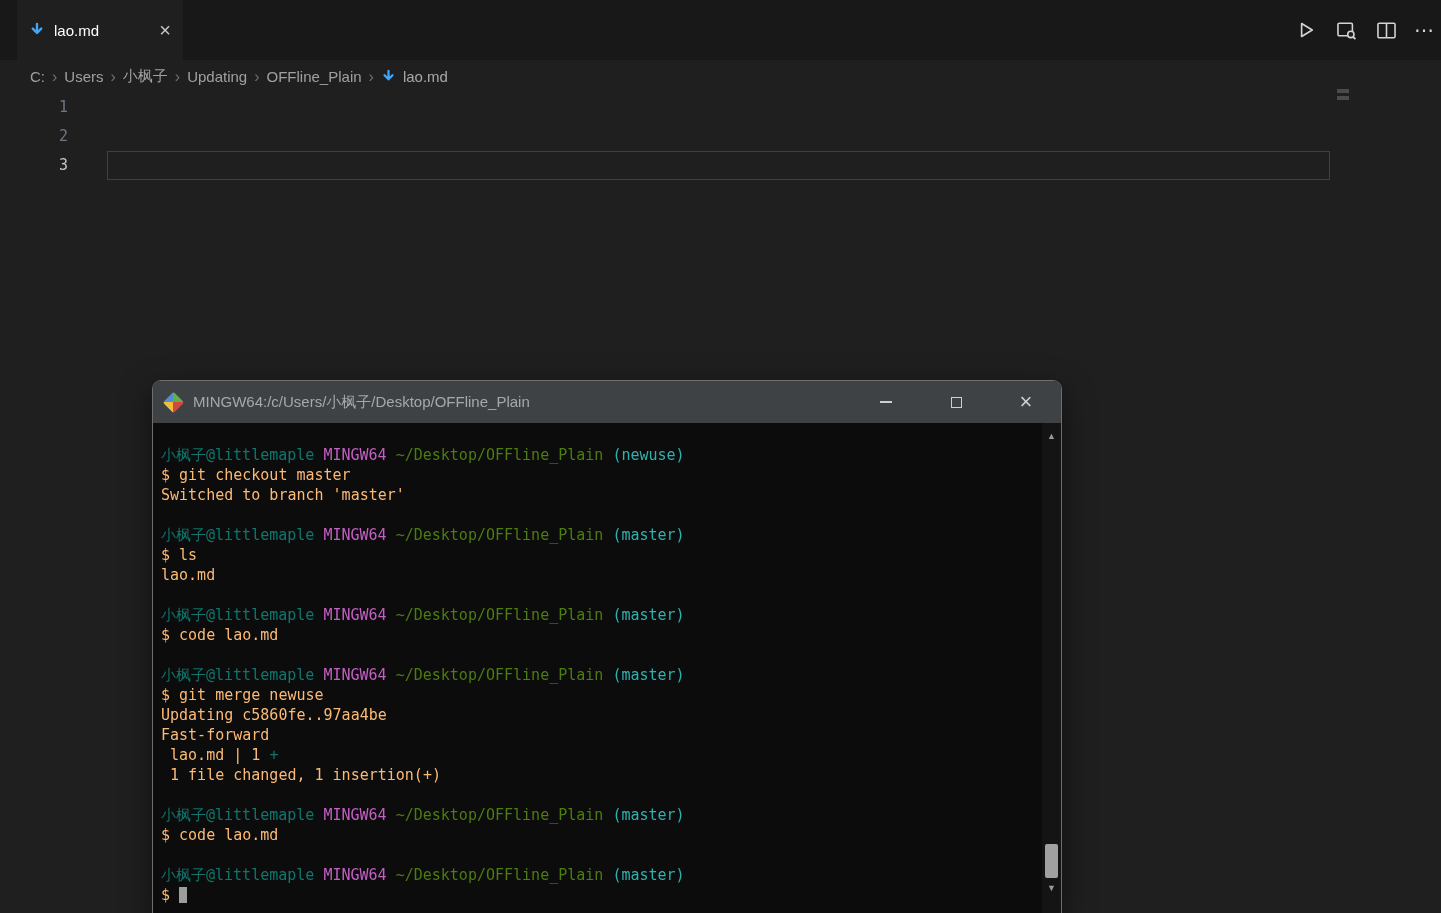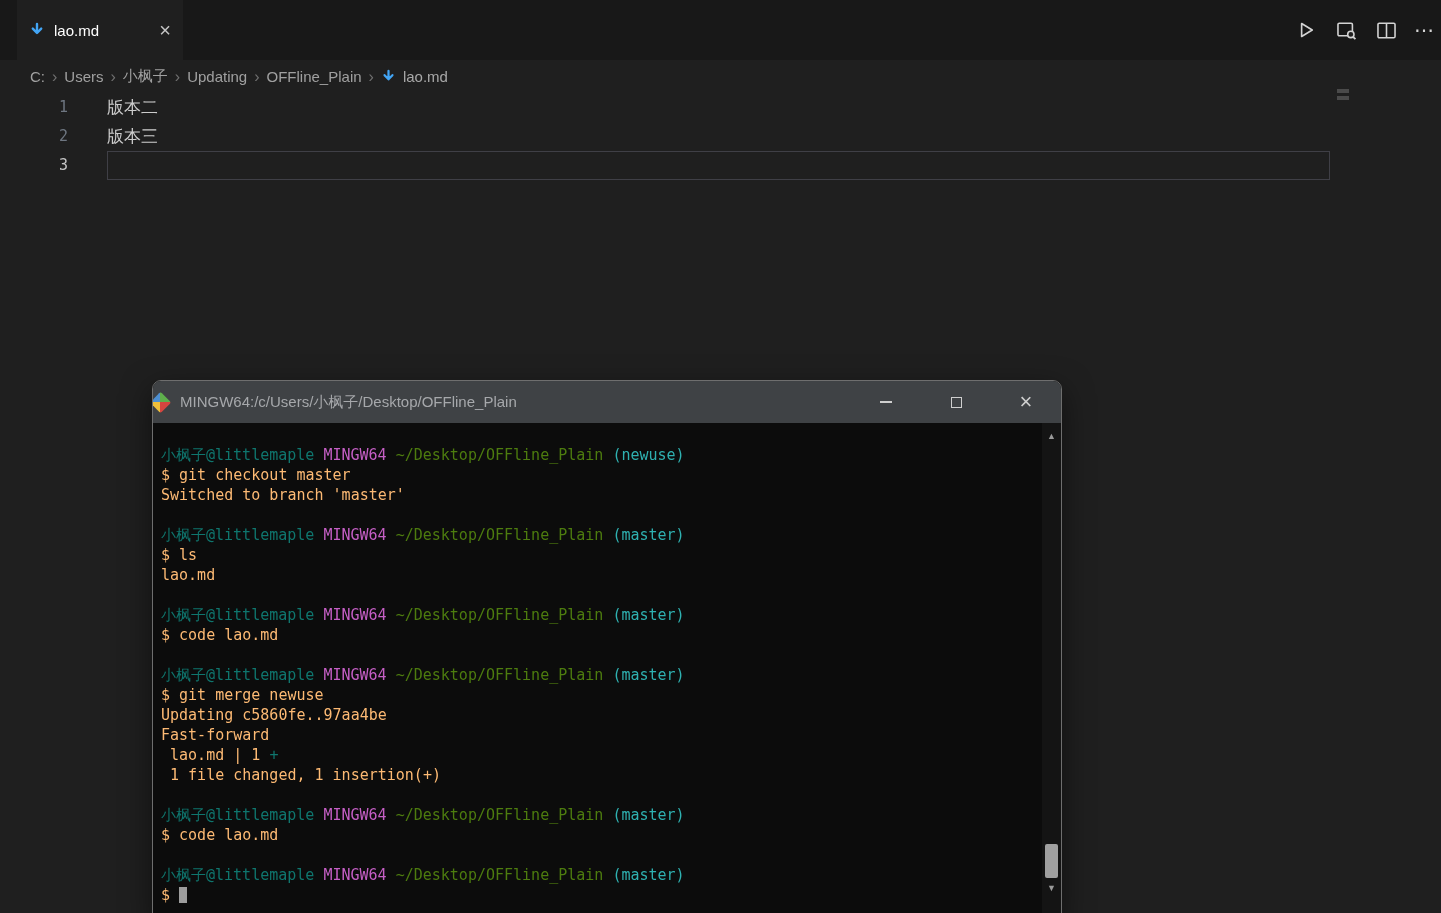--- a/index.html
+++ b/index.html
@@ -32,21 +32,21 @@
              font:17px/28px "DejaVu Sans Mono","Liberation Mono",monospace;color:#cccccc;white-space:pre;}
   .code-row.active .code-text{border:1px solid #3f3f46;}
   .minimap{position:absolute;top:-4px;right:0;width:110px;height:120px;}
   .mm-mark{position:absolute;left:6px;width:12px;height:4px;background:#4a4a4a;}
 
   
   .terminal-window{position:absolute;left:152px;top:380px;width:908px;height:540px;
                    border:1px solid #6e6e6e;border-radius:9px;overflow:hidden;background:#0c0c0c;
                    box-shadow:0 10px 30px rgba(0,0,0,.5);z-index:10;}
   .term-titlebar{position:absolute;top:0;left:0;right:0;height:42px;background:#3f4245;
-                 display:flex;align-items:center;box-sizing:border-box;}
+                 display:flex;align-items:center;padding-left:13px;box-sizing:border-box;}
   .mingw-icon{width:15px;height:15px;transform:rotate(45deg);border-radius:2px;flex:0 0 auto;
               background:conic-gradient(from -45deg,#5fb04c 0 25%,#d6463f 0 50%,#f0bf3a 0 75%,#4d8fd1 0);}
   .term-title{margin-left:12px;font-size:15px;color:#a6a8ab;white-space:nowrap;overflow:hidden;}
   .term-controls{margin-left:auto;display:flex;height:100%;}
   .ctrl{width:70px;height:100%;display:flex;align-items:center;justify-content:center;cursor:pointer;color:#cfcfcf;}
   .ctrl-dash{width:12px;height:2px;background:#cfcfcf;}
   .ctrl-box{width:11px;height:11px;border:1.4px solid #cfcfcf;box-sizing:border-box;}
   .ctrl-x{font-size:22px;line-height:1;}
 
   .term-body{position:absolute;top:42px;left:0;right:0;bottom:0;background:#0c0c0c;cursor:text;}
@@ -126,25 +126,23 @@
         </svg>
       </span>
       <span>lao.md</span>
     </span>
   </div>
 
   <div class="editor">
     <div>
         <div class="code-row">
           <div class="gutter">1</div>
-          <div class="code-text">版本二</div>
         </div>
         <div class="code-row">
           <div class="gutter">2</div>
-          <div class="code-text">版本三</div>
         </div>
         <div class="code-row active">
           <div class="gutter">3</div>
           <div class="code-text"></div>
         </div>
       </div>
     <div class="minimap">
       <div class="mm-mark" style="top:0;"></div>
       <div class="mm-mark" style="top:7px;"></div>
     </div>

